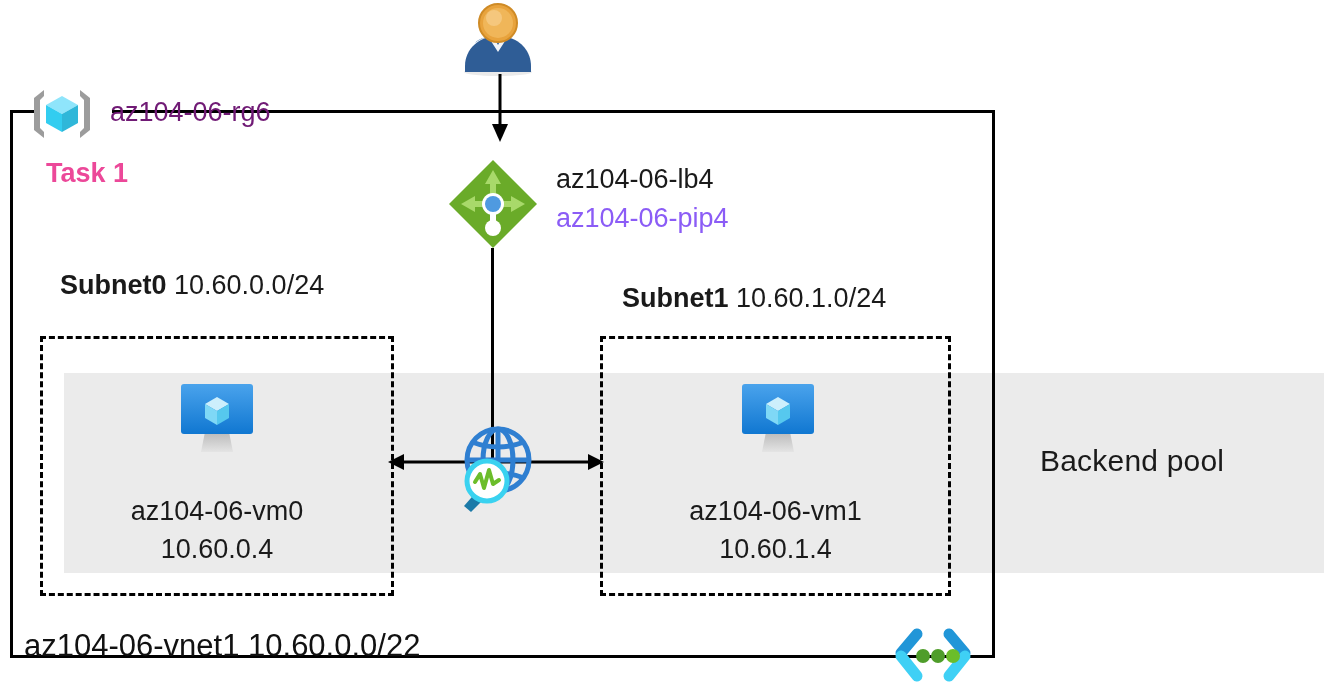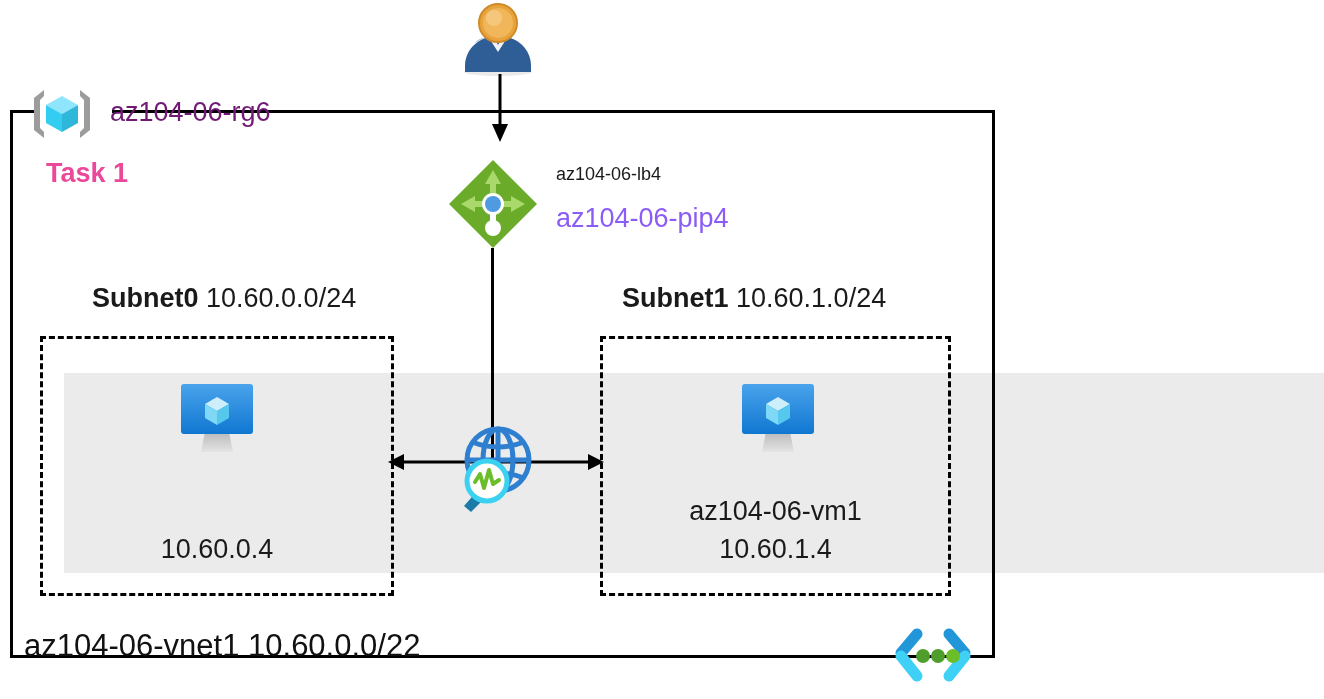--- a/index.html
+++ b/index.html
@@ -77,21 +77,21 @@
   
   .user-icon { left: 459px; top: 2px; width: 78px; height: 74px; }
 
   
   .arrow-user-lb { left: 480px; top: 74px; width: 40px; height: 70px; }
 
   
   .lb-icon { left: 447px; top: 158px; width: 92px; height: 92px; }
   .lb-label1 {
     left: 556px; top: 164px;
-    font-size: 18px; color: #1a1a1a; white-space: nowrap;
+    font-size: 27px; color: #1a1a1a; white-space: nowrap;
   }
   .lb-label2 {
     left: 556px; top: 203px;
     font-size: 27px; color: #8b5cf6; white-space: nowrap;
   }
 
   
   .lb-line {
     left: 491px; top: 248px;
     width: 3px; height: 212px;
@@ -104,21 +104,21 @@
     box-sizing: border-box;
     background: transparent;
   }
   .subnet0-box { left: 40px; top: 336px; width: 354px; height: 260px; }
   .subnet1-box { left: 600px; top: 336px; width: 351px; height: 260px; }
 
   .subnet-title {
     font-size: 27px; color: #1a1a1a; white-space: nowrap;
   }
   .subnet-title b { font-weight: bold; }
-  .subnet0-title { left: 60px; top: 283px; margin-left: 32px; }
+  .subnet0-title { left: 60px; top: 270px; }
   .subnet1-title { left: 622px; top: 283px; }
 
   
   .vm-icon { width: 80px; height: 74px; }
   .vm0-icon { left: 177px; top: 382px; }
   .vm1-icon { left: 738px; top: 382px; }
 
   .vm-text {
     font-size: 27px; color: #1a1a1a;
     text-align: center; white-space: nowrap;
@@ -141,20 +141,21 @@
     background: transparent;
   }
   .vnet-icon { left: 893px; top: 626px; width: 80px; height: 62px; }
 </style>
 </head>
 <body>
 
 <div id="canvas">
 
   <div class="abs backend-band"></div>
+  <div class="abs backend-label">Backend pool</div>
 
   <div class="abs rg-border-left"></div>
   <div class="abs rg-border-top-a"></div>
   <div class="abs rg-border-top-b"></div>
   <div class="abs rg-border-right"></div>
   <div class="abs rg-border-bottom"></div>
 
   <div class="abs rg-icon">
     <svg viewBox="0 0 64 52" width="64" height="52">
 
@@ -224,20 +225,21 @@
           <stop offset="1" stop-color="#e4e4e4"></stop>
         </linearGradient>
       </defs>
       <path d="M28 50 L52 50 L56 70 L24 70 Z" fill="url(#vms0)"></path>
       <rect x="4" y="2" width="72" height="50" rx="3" fill="url(#vmg0)"></rect>
       <path d="M40 15 L52 22 L40 29 L28 22 Z" fill="#cdeffc"></path>
       <path d="M28 22 L40 29 L40 43 L28 36 Z" fill="#7fd8f6"></path>
       <path d="M52 22 L40 29 L40 43 L52 36 Z" fill="#56c8ee"></path>
     </svg>
   </div>
+  <div class="abs vm-text vm0-name">az104-06-vm0</div>
   <div class="abs vm-text vm0-ip">10.60.0.4</div>
 
   <div class="abs subnet-box subnet1-box"></div>
   <div class="abs subnet-title subnet1-title">
     <b>Subnet1</b> 
     <span>10.60.1.0/24</span>
   </div>
   <div class="abs vm-icon vm1-icon">
     <svg viewBox="0 0 80 74" width="80" height="74">
       <defs>

